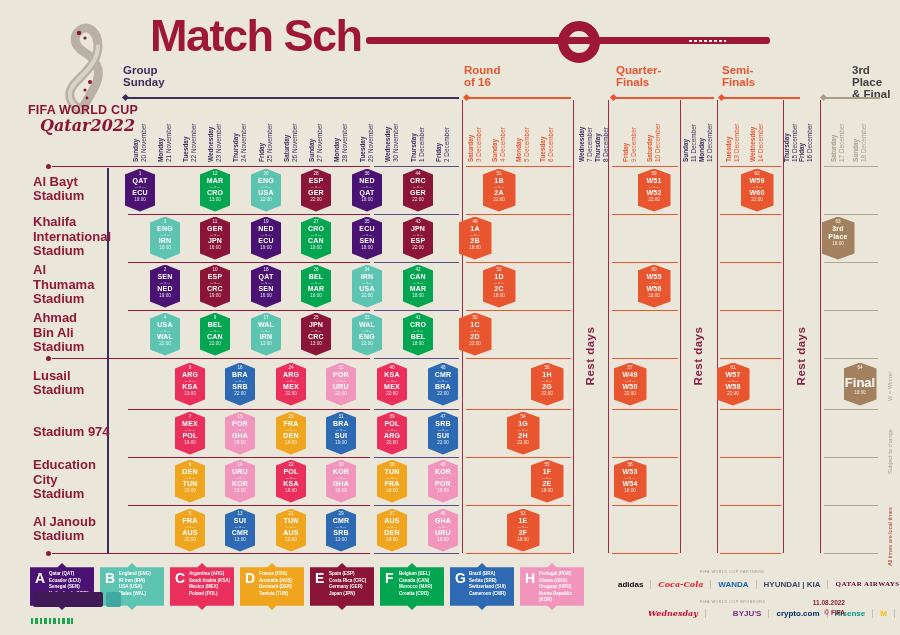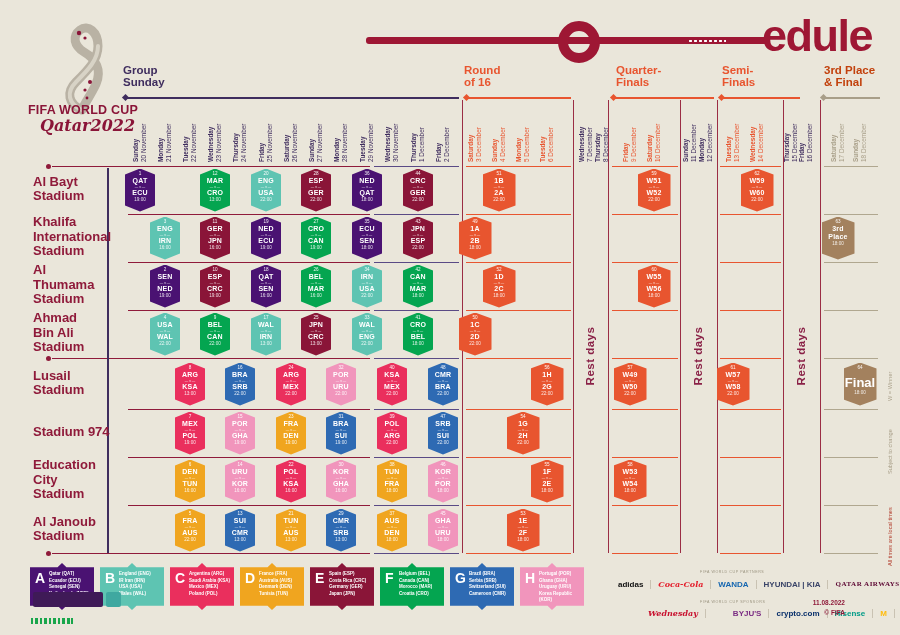--- a/index.html
+++ b/index.html
@@ -45,24 +45,24 @@
   .sep{width:1px;height:9px;background:#c9c2b2;}
   .splabel{font-size:3.6px;color:#9a937f;letter-spacing:.6px;}
   .footer{font-size:6.5px;color:#8f1a3a;text-align:right;line-height:1.5;font-weight:bold;}
   .greenmark{width:42px;height:6px;background:repeating-linear-gradient(90deg,#1aa64b 0 2.5px,rgba(0,0,0,0) 2.5px 4.5px);}
 </style>
 </head>
 <body>
 
 <div id="poster">
 
+  <div class="abs title" style="left:150px;top:10px;">Match Sch</div>
   <div class="abs hline" style="left:366px;top:37px;width:404px;"></div>
   <div class="abs donut" style="left:558px;top:21px;"></div>
   <div class="abs hdots" style="left:688px;top:38.5px;"></div>
-  <div class="abs title" style="left:762px;top:10px;">edule</div>
 
   <svg class="abs" style="left:52px;top:18px;" width="70" height="100" viewBox="0 0 70 100">
     <path d="M30 92 C16 86 14 74 24 64 C36 52 46 42 46 28 C46 14 36 6 28 12 C20 18 22 28 32 34 C44 41 50 52 44 66 C39 77 32 86 30 92" fill="none" stroke="#b9b2a4" stroke-width="9" stroke-linecap="round"></path>
     <path d="M30 92 C16 86 14 74 24 64 C36 52 46 42 46 28" fill="none" stroke="#d8d3c6" stroke-width="4" stroke-linecap="round"></path>
     <circle cx="27" cy="15" r="2.2" fill="#8a1538"></circle>
     <circle cx="33" cy="20" r="1.6" fill="#8a1538"></circle>
     <circle cx="38" cy="64" r="2" fill="#8a1538"></circle>
     <circle cx="33" cy="72" r="1.6" fill="#8a1538"></circle>
     <circle cx="35" cy="80" r="1.4" fill="#8a1538"></circle>
   </svg>
@@ -74,21 +74,21 @@
     </div>
   <div class="abs phase" style="left:464px;top:64px;color:#e8552f;">
     <h3><span>Round</span><br><span>of 16</span></h3>
     </div>
   <div class="abs phase" style="left:616px;top:64px;color:#e8552f;">
     <h3><span>Quarter-</span><br><span>Finals</span></h3>
     </div>
   <div class="abs phase" style="left:722px;top:64px;color:#e8552f;">
     <h3><span>Semi-</span><br><span>Finals</span></h3>
     </div>
-  <div class="abs phase" style="left:824px;top:64px;color:#c2410c;">
+  <div class="abs phase" style="left:852px;top:64px;color:#404040;">
     <h3><span>3rd Place</span><br><span>&amp; Final</span></h3>
     </div>
 
   <div id="phase-underlines">
       <div class="abs underline" style="left:124px;top:97px;width:335px;background:#3f2d5e;"></div>
       <div class="abs diamond" style="left:123px;top:95px;background:#3f2d5e;"></div>
       <div class="abs underline" style="left:465px;top:97px;width:106px;background:#e8552f;"></div>
       <div class="abs diamond" style="left:464px;top:95px;background:#e8552f;"></div>
       <div class="abs underline" style="left:612px;top:97px;width:102px;background:#e8552f;"></div>
       <div class="abs diamond" style="left:611px;top:95px;background:#e8552f;"></div>

